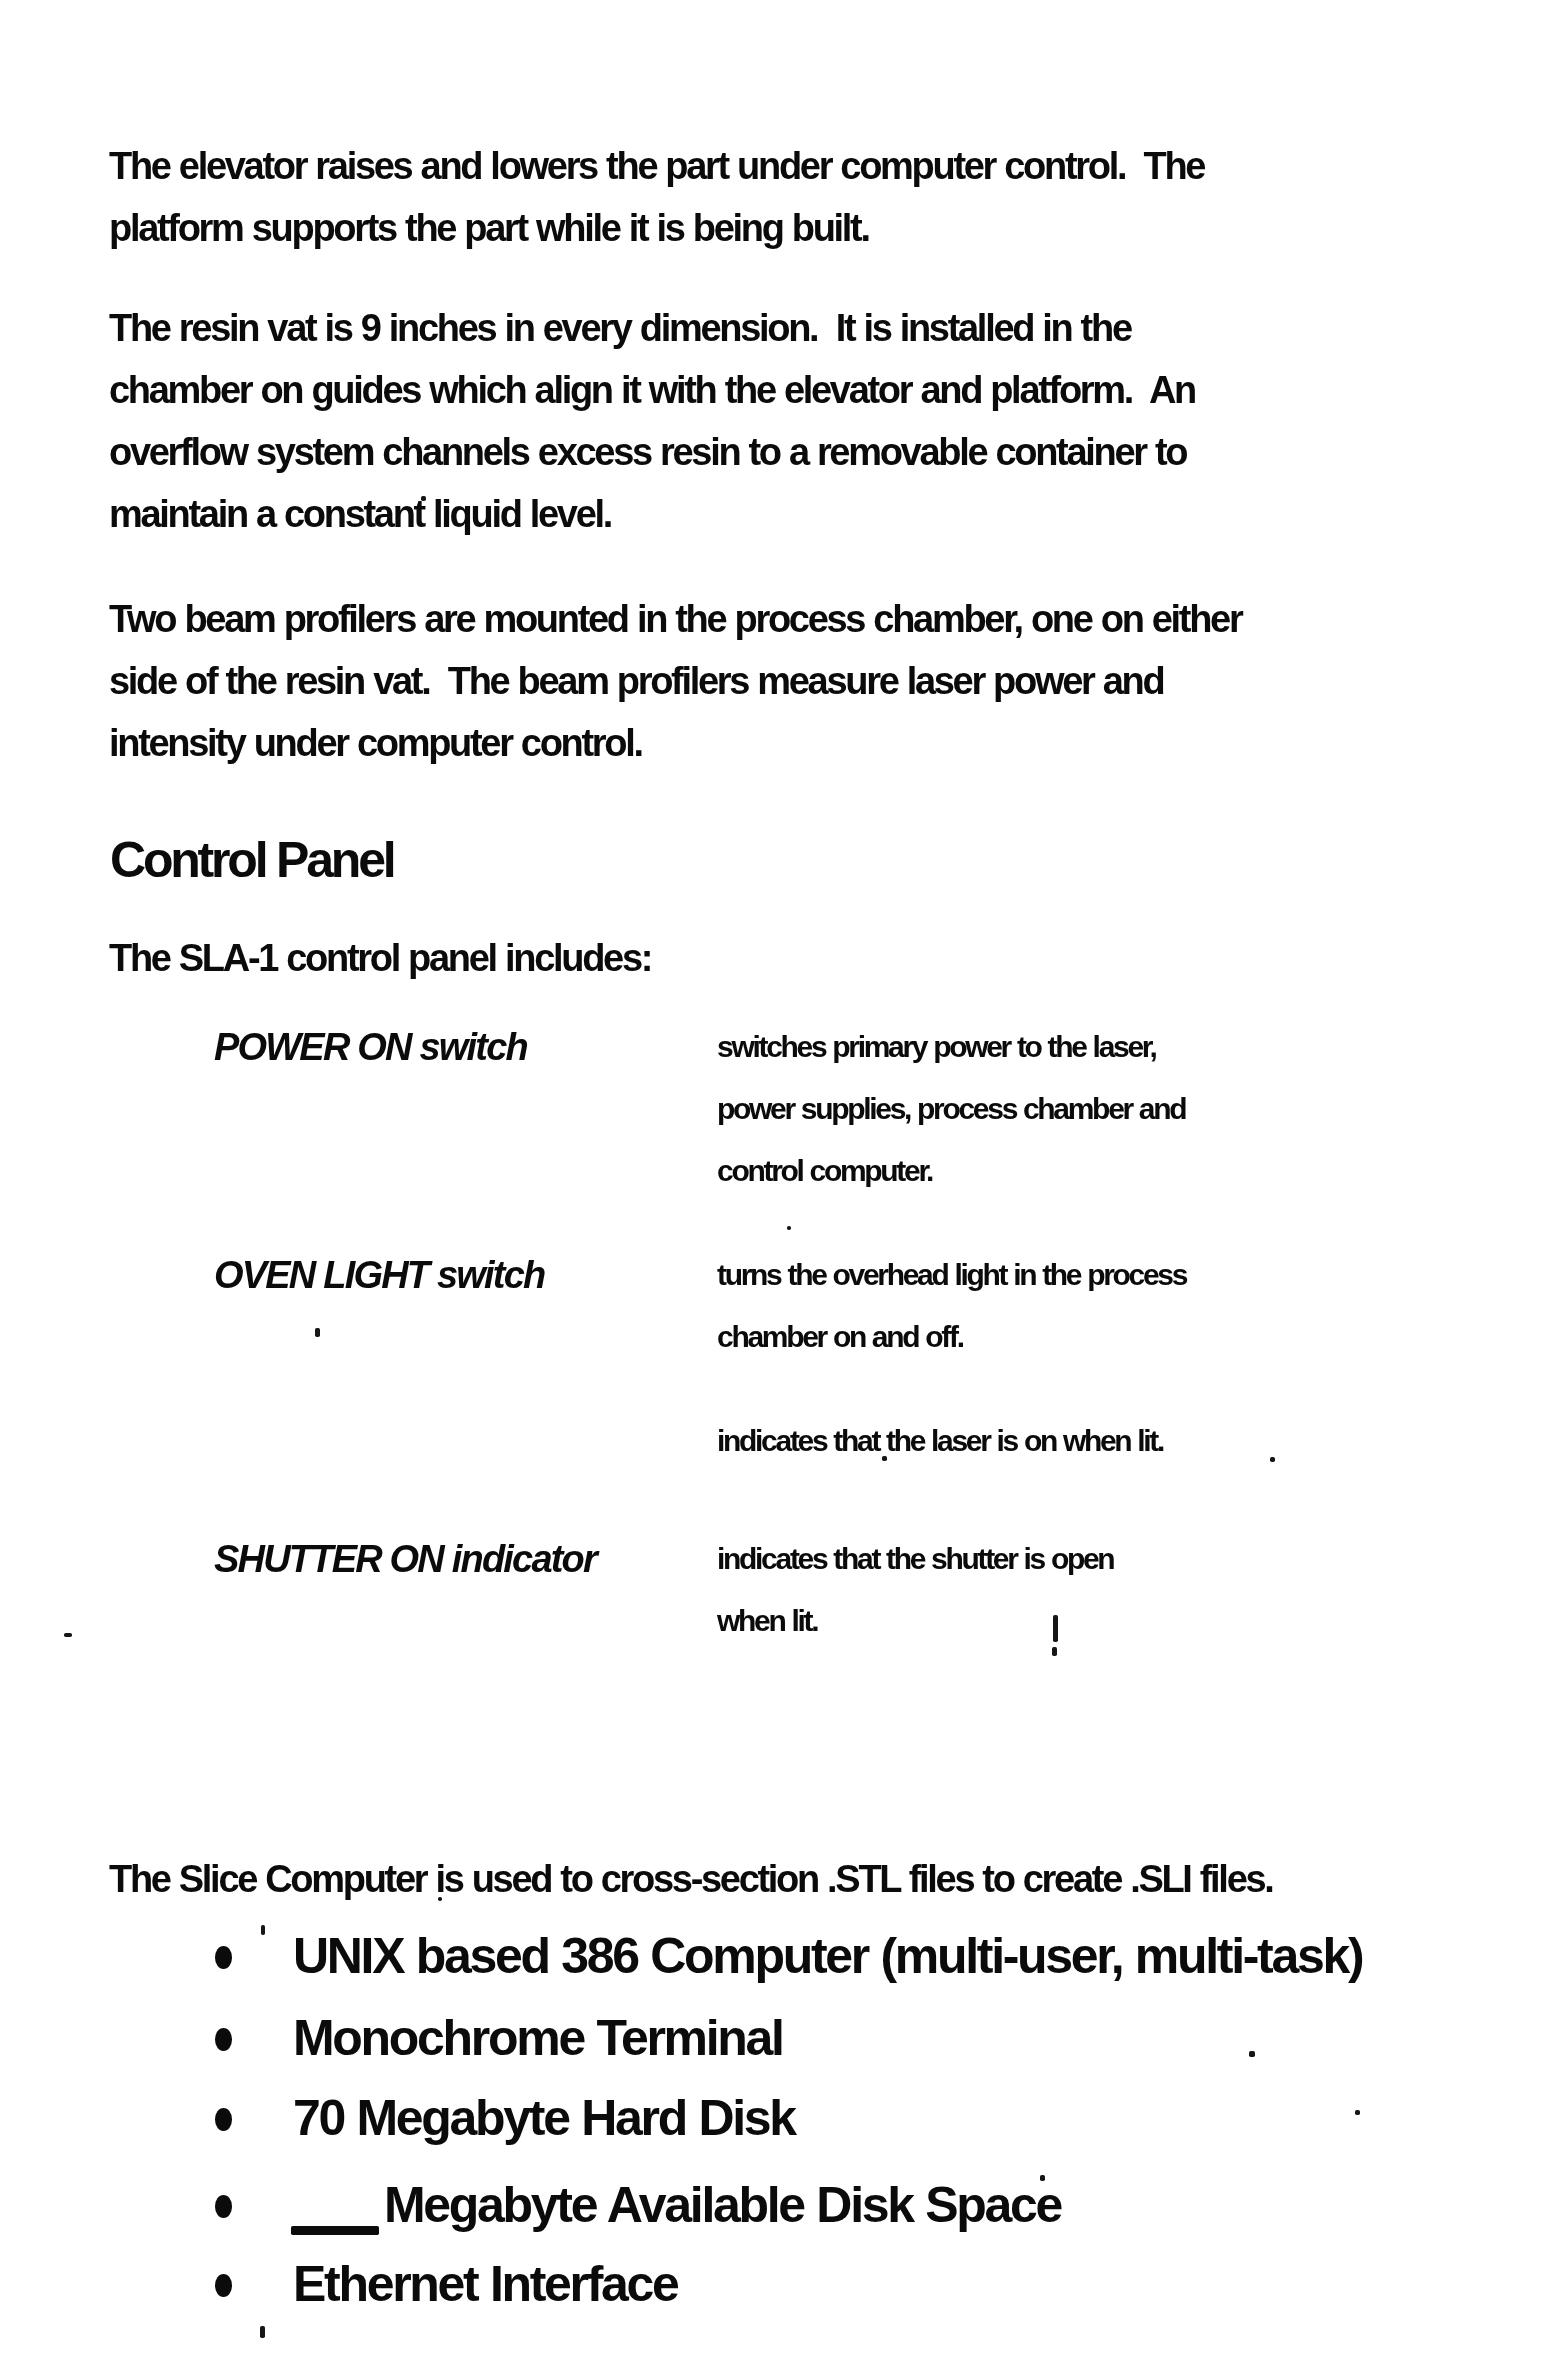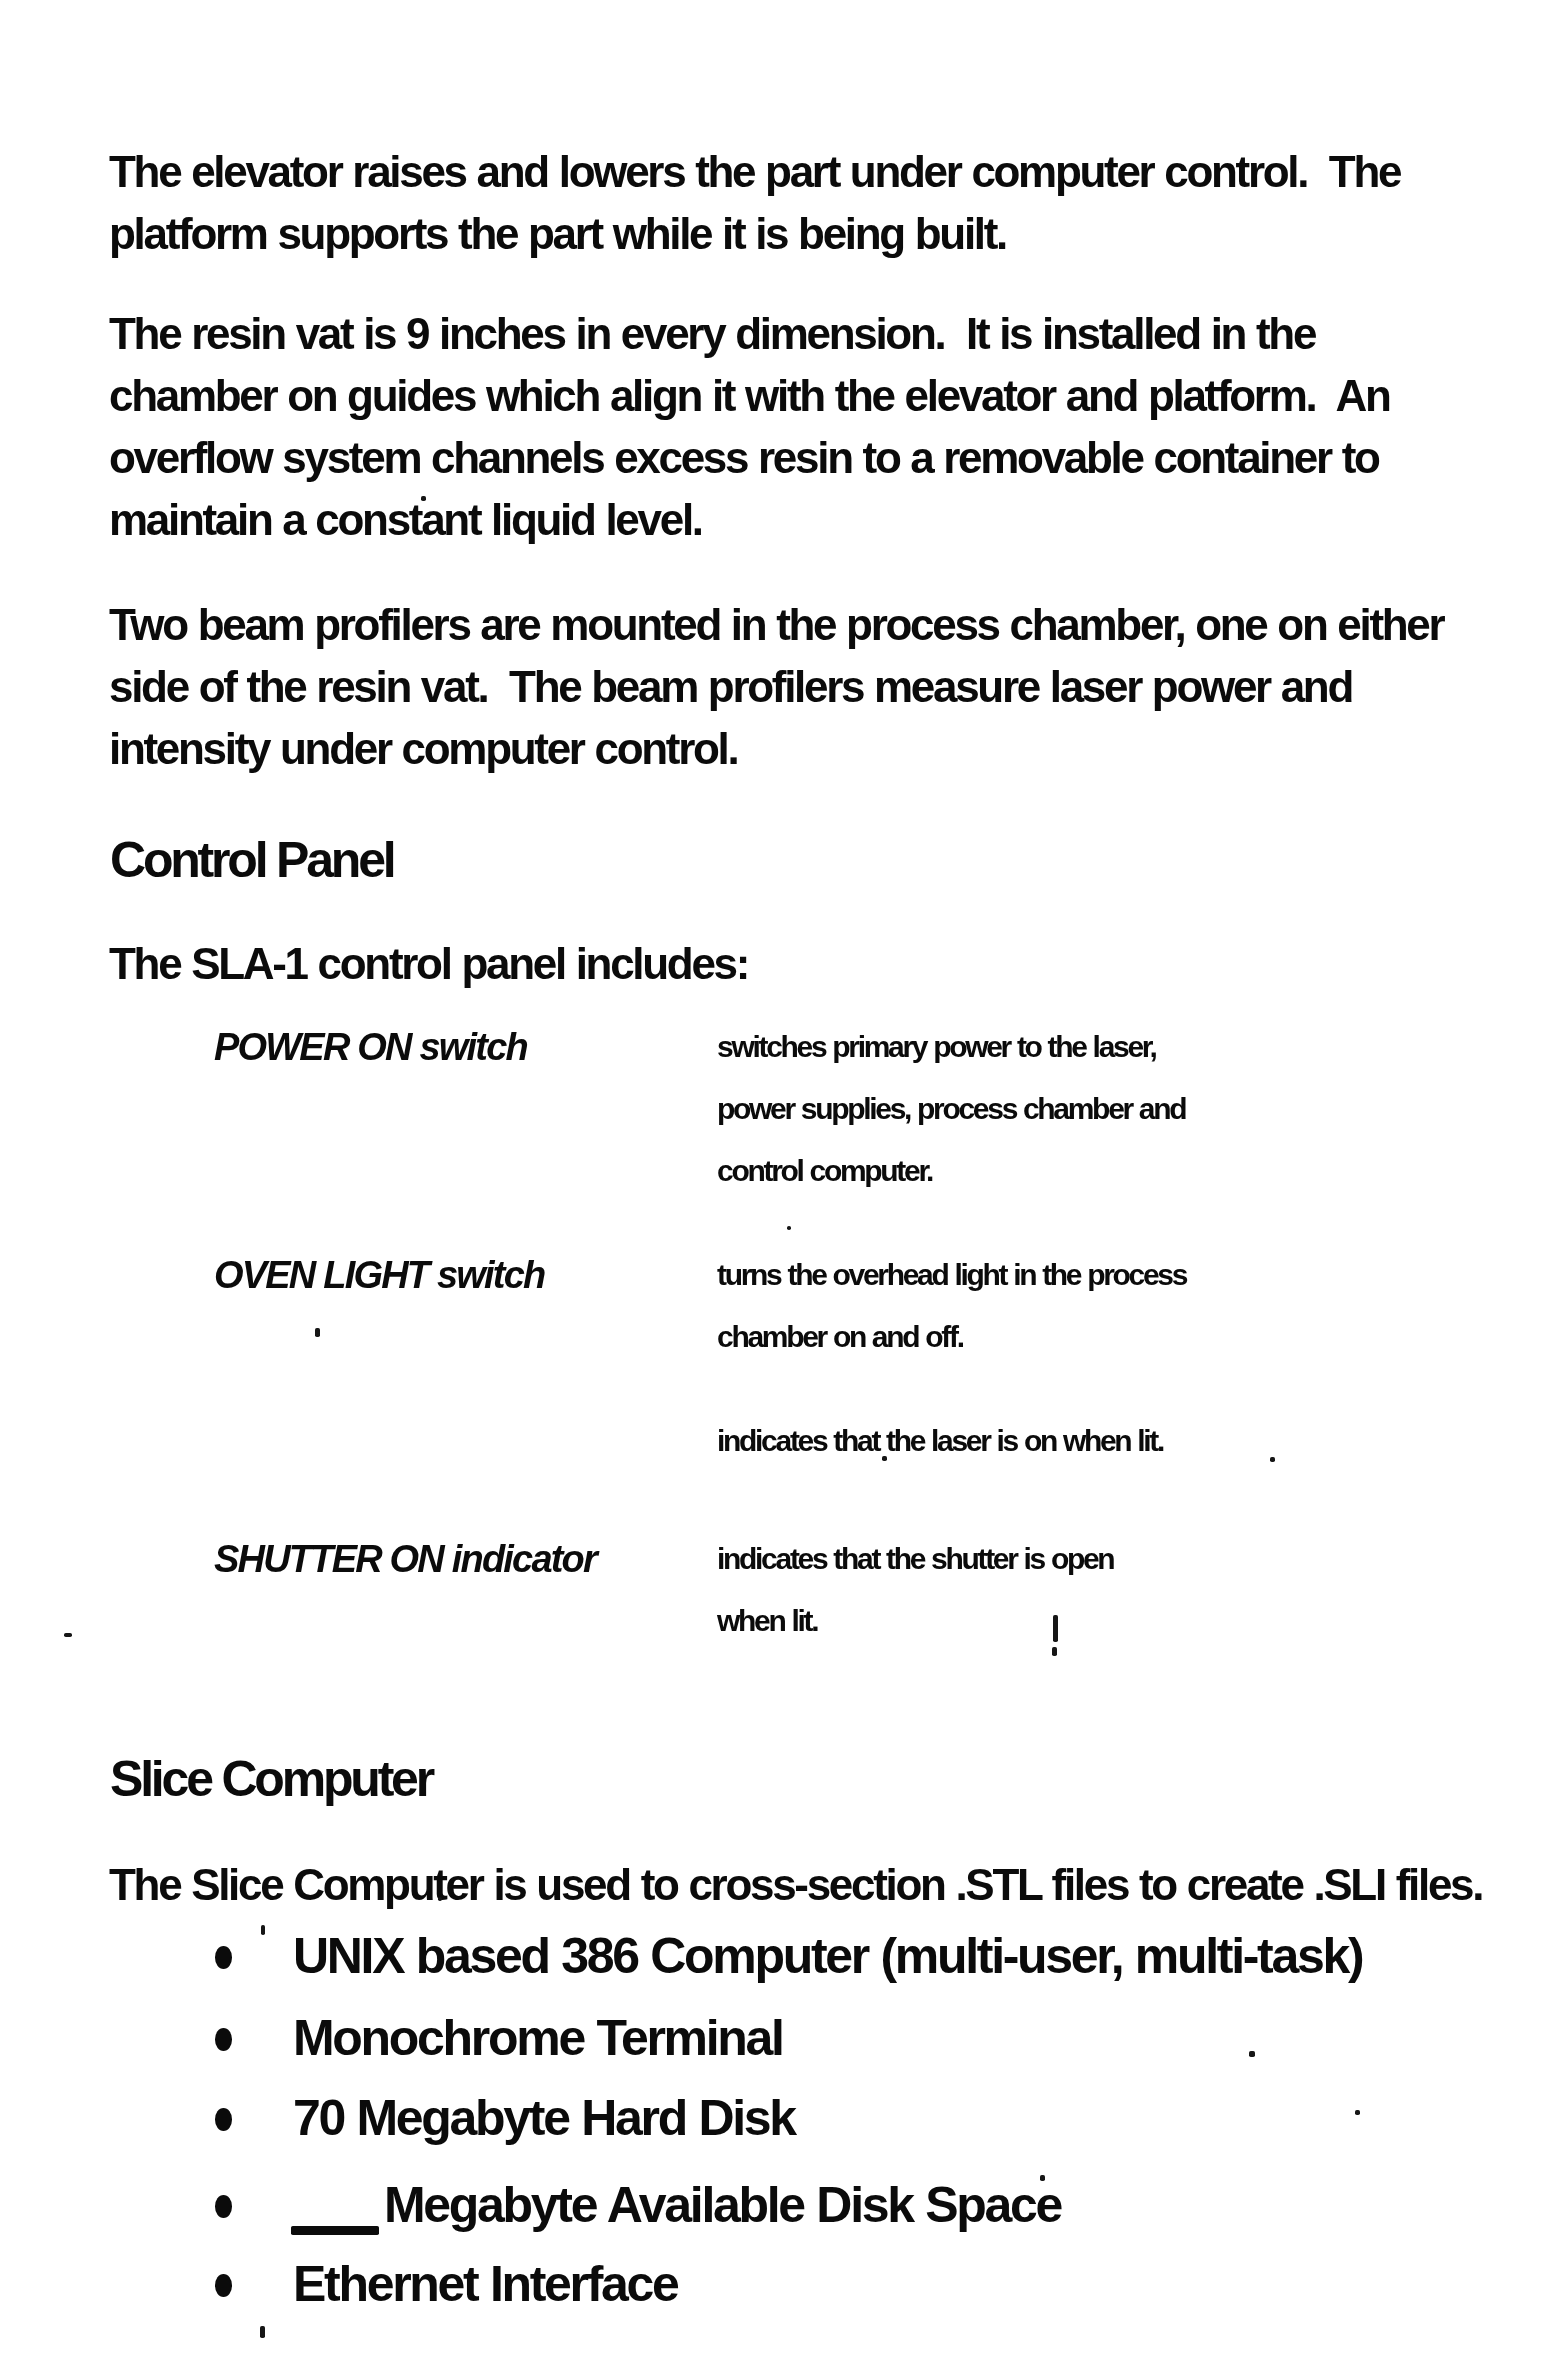--- a/index.html
+++ b/index.html
@@ -15,21 +15,21 @@
     font-family: "Liberation Sans", "DejaVu Sans", sans-serif;
     font-weight: 700;
     color: #0b0b0b;
     overflow: hidden;
   }
   
   .body-block {
     position: absolute;
     left: 109px;
     width: 1441px;
-    font-size: 44px;
+    font-size: 38px;
     line-height: 62px;
     letter-spacing: -2.3px;
     word-spacing: 0.9px;
     white-space: pre-wrap;
   }
   .section-heading {
     position: absolute;
     left: 110px;
     font-size: 50px;
     line-height: 62px;
@@ -142,21 +142,20 @@
   <div class="def-row" style="top:1410px;">
     <div class="def-desc">indicates that the laser is on when lit.</div>
   </div>
 
   <div class="def-row" style="top:1528px;">
     <span class="def-term">SHUTTER ON indicator</span>
     <div class="def-desc">indicates that the shutter is open
 when lit.</div>
   </div>
 
-  <h2 class="section-heading" style="top:1706px;">Slice Computer</h2>
 
   <p class="body-block" style="top:1810px;">The Slice Computer is used to cross-section .STL files to create .SLI files.</p>
 
   <div class="bullet-row" style="top:1925px;">
     <span class="bullet-dot"></span>
     <span class="bullet-text">UNIX based 386 Computer (multi-user, multi-task)</span>
   </div>
 
   <div class="bullet-row" style="top:2007px;">
     <span class="bullet-dot"></span>

